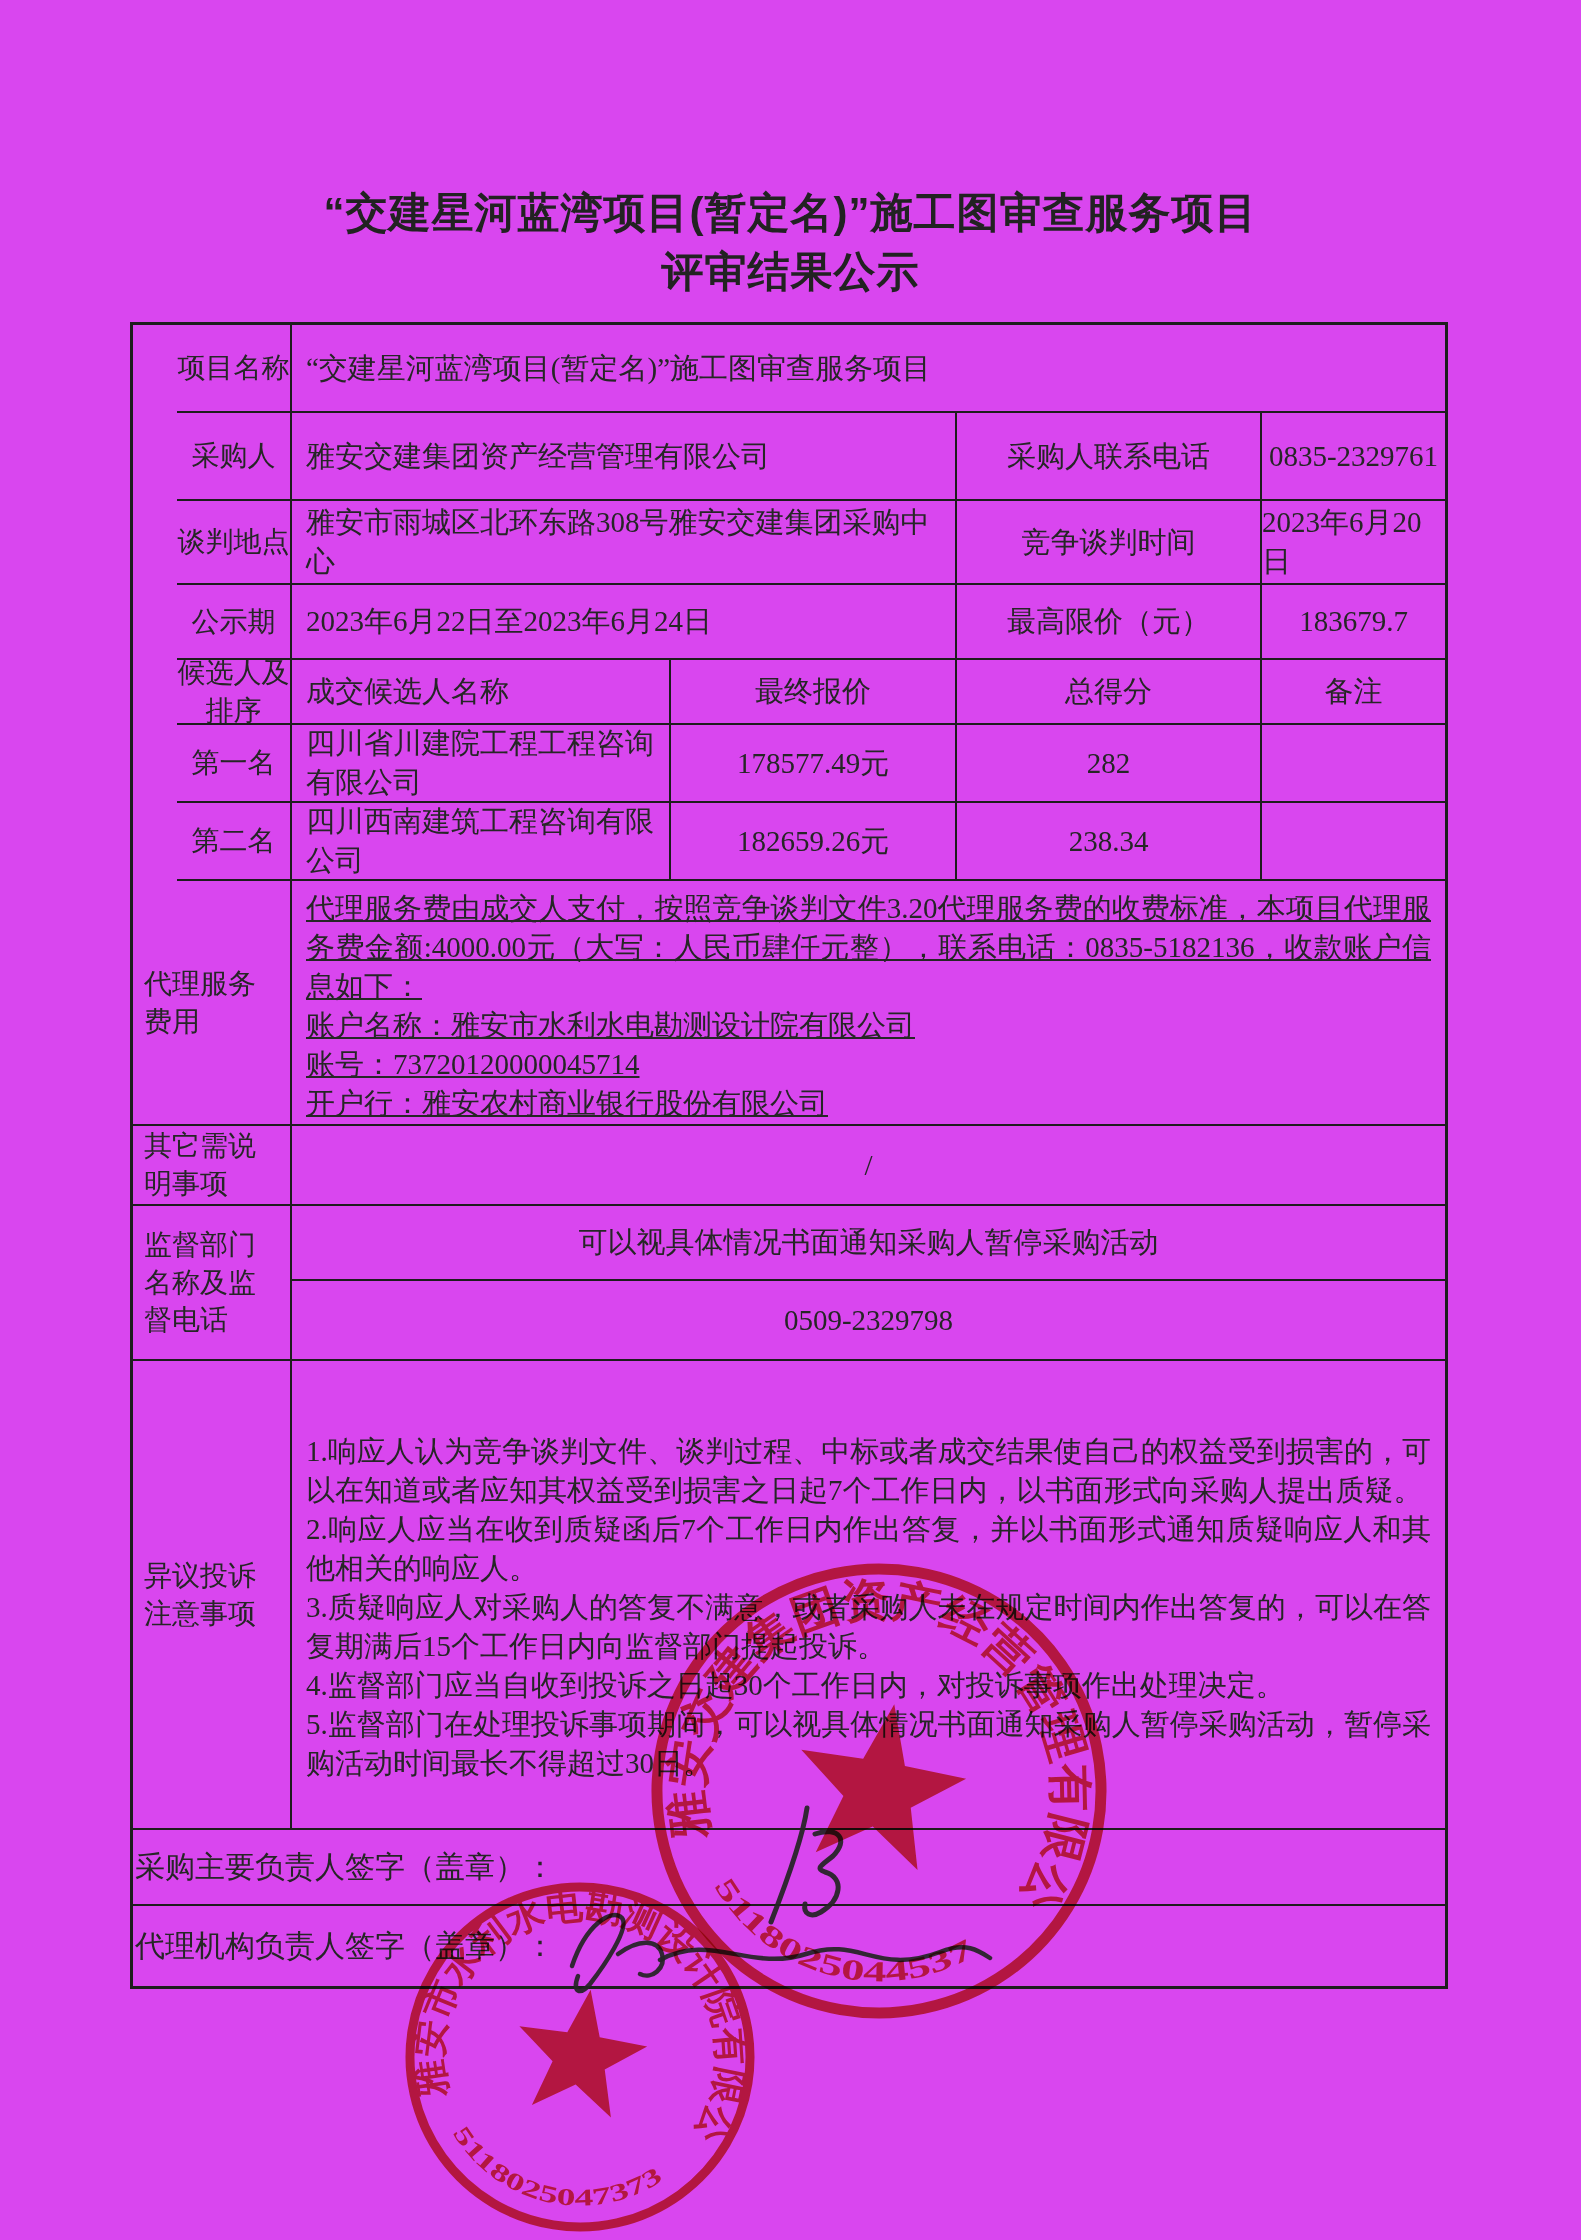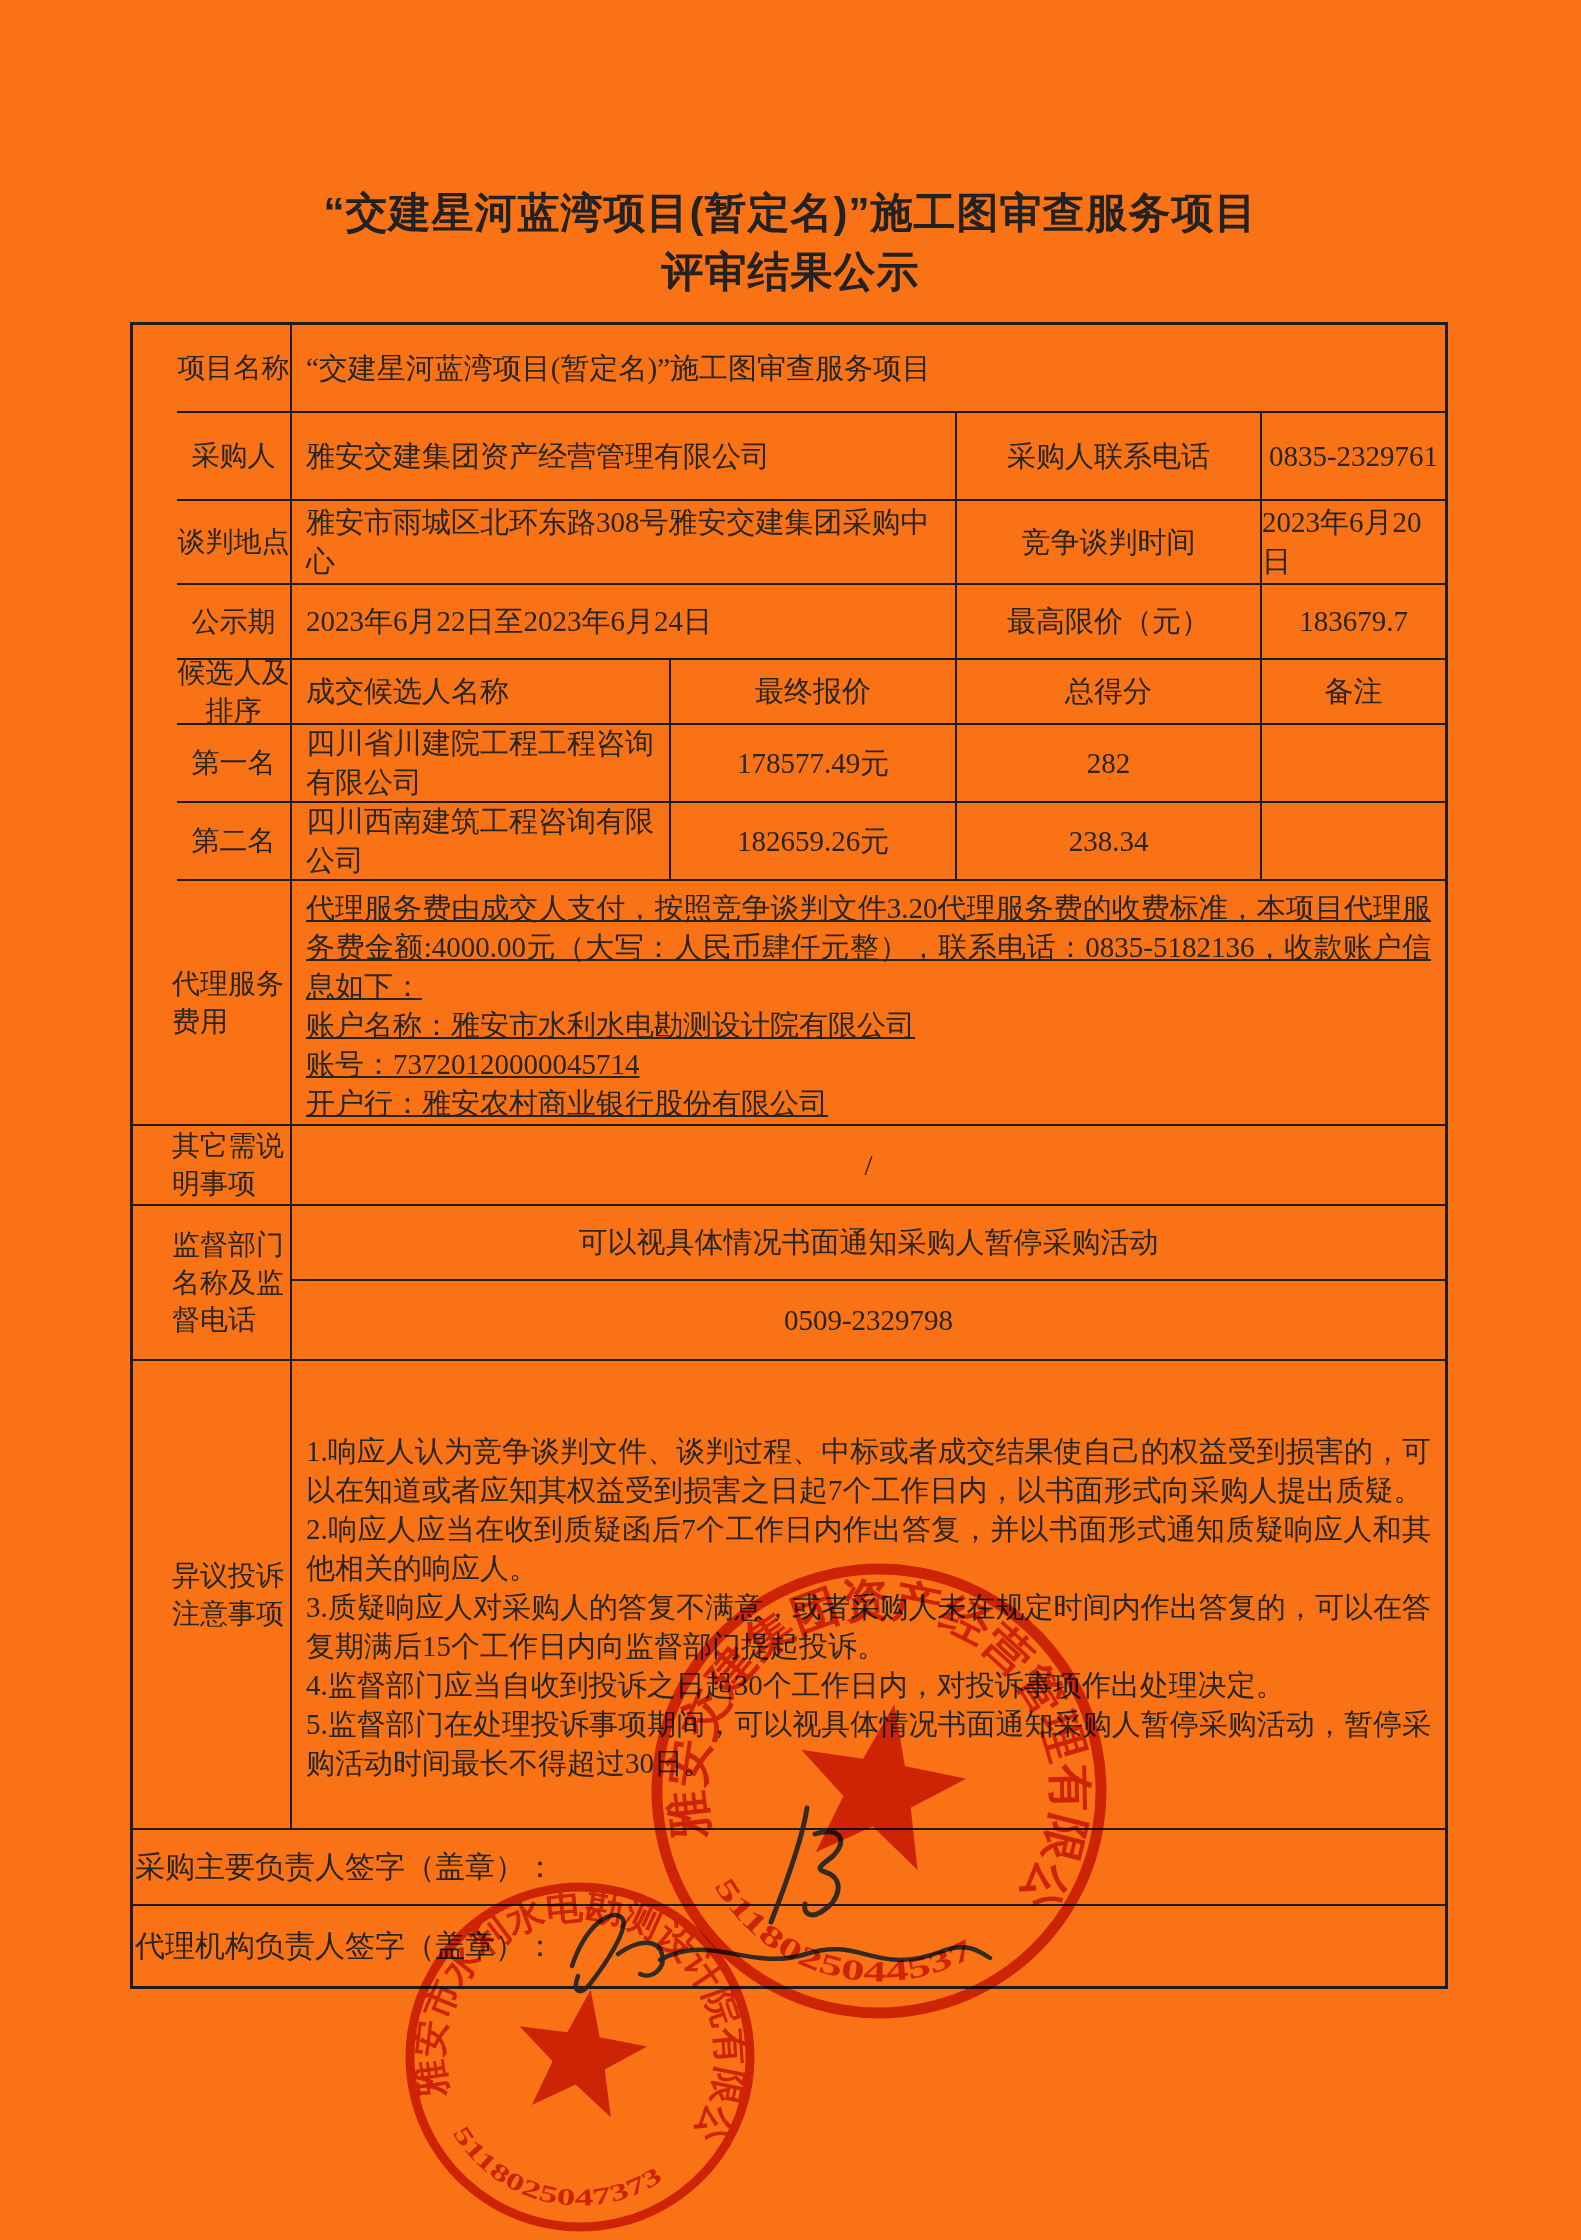--- a/index.html
+++ b/index.html
@@ -4,21 +4,21 @@
 <style>
   :root{
     --line:#1d1d1d;
     --ink:#262626;
     --red:#cd382b;
   }
   html,body{margin:0;padding:0;background:#e9e9e9;}
   #page{
     position:relative;
     width:1581px;height:2240px;
-    background:#f97316;
+    background:#d946ef;
     overflow:hidden;
     font-family:"Liberation Serif","DejaVu Serif",serif;
     color:var(--ink);
   }
   
   .title{
     position:absolute;left:0;top:183px;width:1581px;
     text-align:center;font-weight:bold;font-size:42px;line-height:59px;
     letter-spacing:1px;color:#222;
     font-family:"Liberation Sans","DejaVu Sans",sans-serif;
@@ -40,21 +40,21 @@
     box-sizing:border-box;
     overflow:hidden;
   }
   .e{border-right:none;}
   .lr{border-bottom:none;}
   .sp2{grid-column:span 2;}
   .sp4{grid-column:span 4;}
   .sp5{grid-column:span 5;}
   .rsp2{grid-row:span 2;}
   .lbl{justify-content:center;text-align:center;font-size:28px;margin-left:44px;}
-  .lbl-left{justify-content:flex-end;padding-left:17px;font-size:28px;}
+  .lbl-left{justify-content:flex-start;padding-left:11px;font-size:28px;}
   .lbl-left .wrapbox{width:118px;text-align:left;}
   .lbl .wrapbox{width:118px;text-align:center;}
   .val-l{justify-content:flex-start;padding:6px 12px 6px 14px;text-align:left;}
   .val-c{justify-content:center;}
   .para{
     flex-direction:column;align-items:flex-start;justify-content:flex-start;
     padding:8px 14px;line-height:39px;text-align:justify;text-decoration:underline;
   }
   .para > div{width:100%;}
   .notes{

